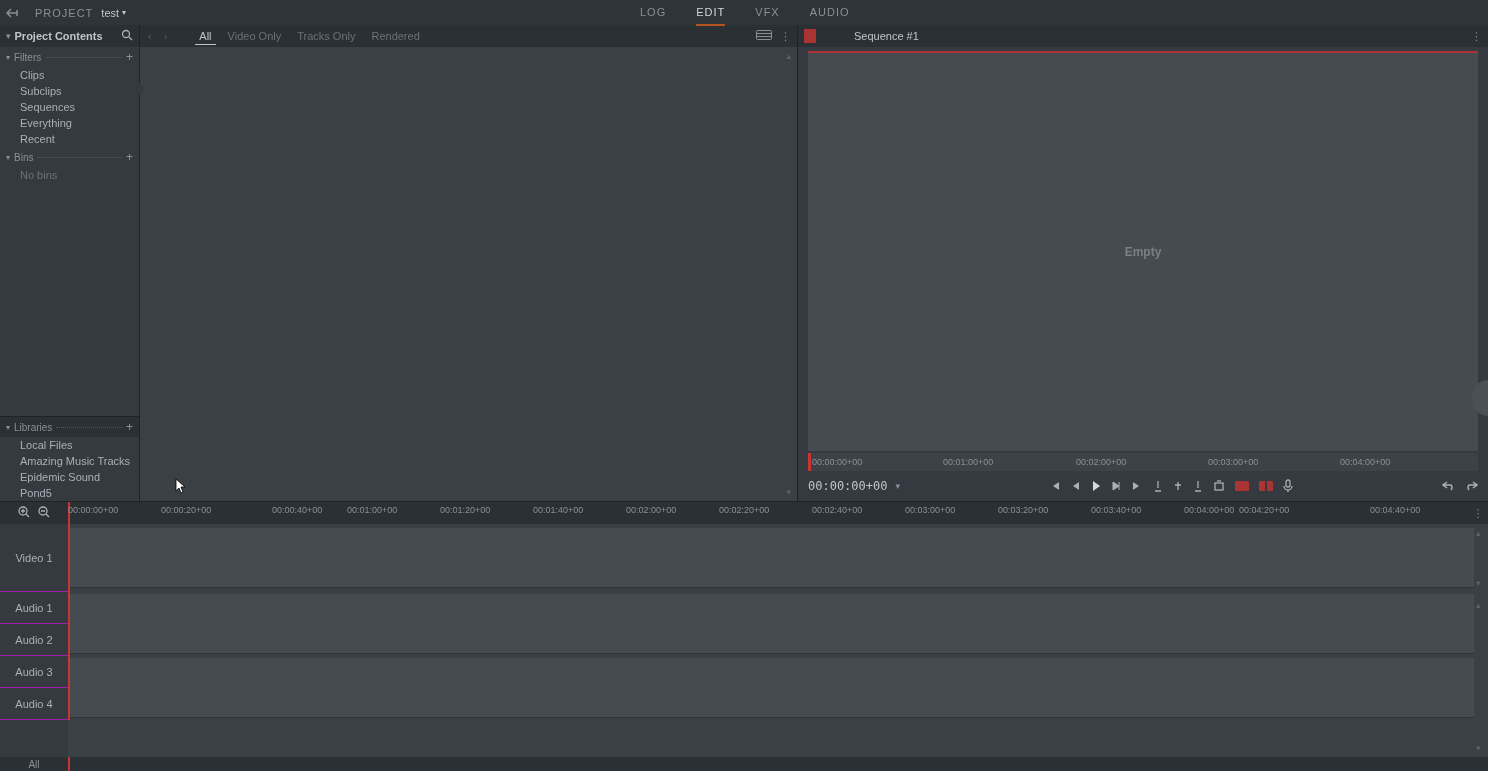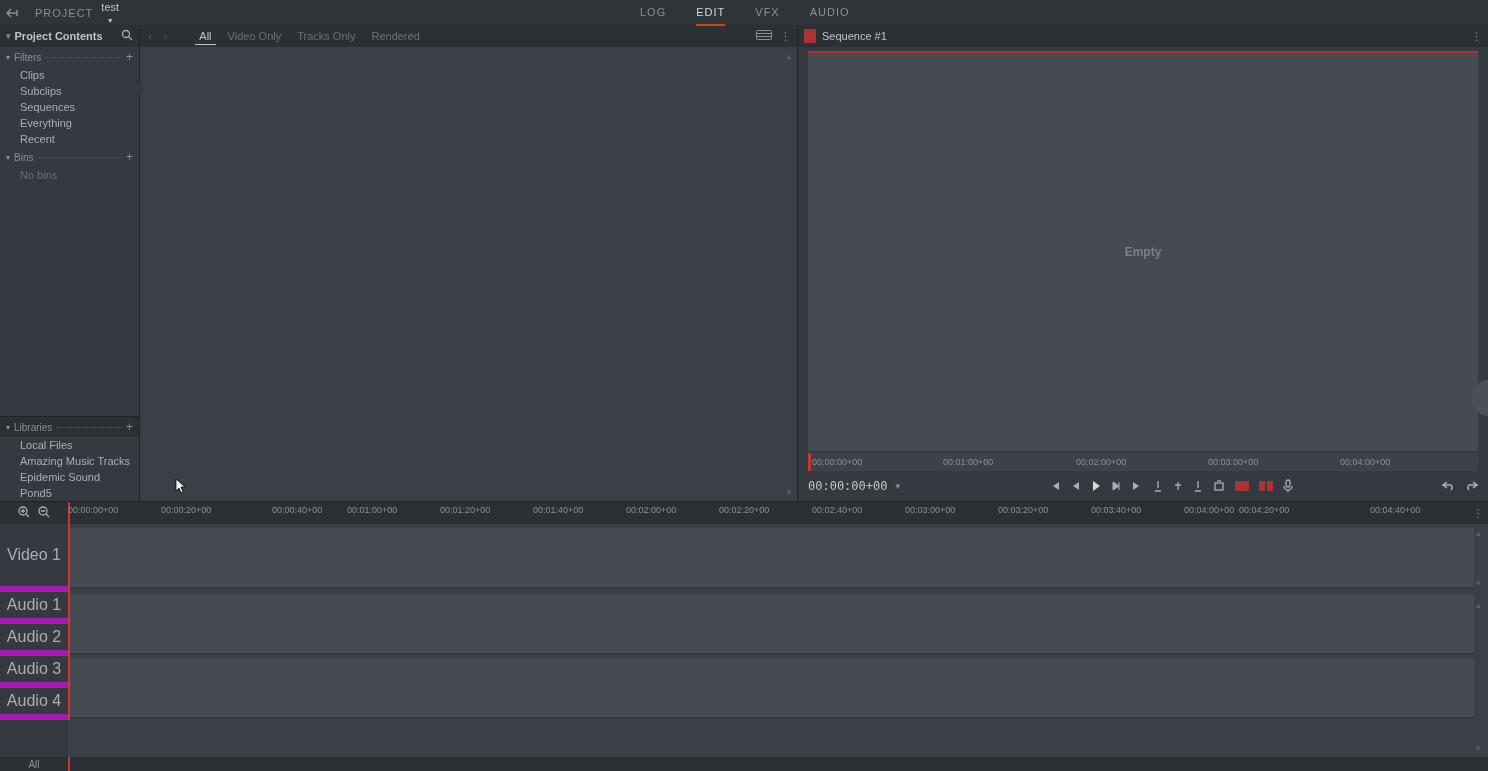--- a/index.html
+++ b/index.html
@@ -1,21 +1,21 @@
 <!DOCTYPE html>
 <html><head>
 <meta charset="utf-8">
 <style>
   * { margin:0; padding:0; box-sizing:border-box; font-family:Arial,Helvetica,sans-serif; }
   body { background:#2e3438; color:#a9b0b6; font-size:11px; overflow:hidden; width:1488px; height:771px; }
   
   .topbar { height:25px; background:#2e3438; display:flex; align-items:center; }
   .topbar .back { width:25px; display:flex; align-items:center; justify-content:center; color:#8a9096;}
   .topbar .proj-label { color:#8a9096; font-size:11px; letter-spacing:1px; margin-left:10px;}
-  .topbar .proj-name { color:#c0c5c9; margin-left:8px; display:flex; align-items:center; gap:3px;flex-direction:column;}
+  .topbar .proj-name { color:#c0c5c9; margin-left:8px; display:flex; align-items:center; gap:3px;}
   .topbar .tabs { position:absolute; left:640px; display:flex; gap:30px; }
   .topbar .tab { color:#8a9096; font-size:11px; letter-spacing:1px; cursor:pointer; padding:6px 0;}
   .topbar .tab.active { color:#d4d8db; border-bottom:2px solid #b3531d;}
   
   .mainrow { display:flex; height:476px; }
   
   .sidebar { width:140px; background:#343a3f; display:flex; flex-direction:column; border-right:1px solid #222;}
   .panel-head { height:22px; background:#2a3034; display:flex; align-items:center; padding:0 6px; font-size:11px;}
   .panel-head .chev { color:#8a9096; margin-right:4px; font-size:9px;}
   .panel-head .title { flex:1; color:#c0c5c9;font-weight:bold;}
@@ -38,21 +38,21 @@
   .filter-tab { color:#6a7278; padding:2px 4px;}
   .filter-tab.active { color:#c0c5c9; border-bottom:1px solid #c0c5c9;}
   .browser-head .spacer { flex:1;}
   .browser-body { flex:1; position:relative;}
   .browser-body .scroll-up { position:absolute; top:4px; right:6px; color:#5a6066; font-size:9px;}
   .browser-body .scroll-down { position:absolute; bottom:4px; right:6px; color:#5a6066; font-size:9px;}
   
   .viewer { width:690px; background:#343a3f; display:flex; flex-direction:column;}
   .viewer-head { height:22px; background:#2a3034; display:flex; align-items:center; padding:0 6px;}
   .viewer-head .flag { width:12px; height:14px; background:#a33; margin-right:6px;}
-  .viewer-head .title { flex:1; color:#c0c5c9; font-size:11px;}
+  .viewer-head .title { flex:1; color:#c0c5c9; font-size:11px;margin-left:32px;}
   .viewer-head .menu { color:#8a9096;}
   .viewer-canvas { flex:1; margin:4px 10px 2px 10px; background:#454b50; display:flex; align-items:center; justify-content:center;}
   .viewer-canvas .empty { color:#7a8086; font-size:12px;}
   .viewer-ruler { height:18px; margin:0 10px; background:#3c4247; display:flex; align-items:center; position:relative; font-size:9px; color:#8a9096;}
   .viewer-ruler .ph { position:absolute; left:0; top:0; bottom:0; width:3px; background:#c33;}
   .viewer-ruler .tick { position:absolute; }
   .viewer-controls { height:30px; display:flex; align-items:center; padding:0 10px; gap:8px;}
   .viewer-controls .tc { color:#c0c5c9; font-size:12px; font-family:monospace;}
   .viewer-controls .chev { color:#8a9096; font-size:9px;}
   .viewer-controls .spacer { flex:1;}
@@ -64,21 +64,21 @@
   
   .timeline { height:270px; background:#343a3f; display:flex; flex-direction:column; border-top:1px solid #222;}
   .tl-ruler-row { height:22px; background:#2a3034; display:flex; align-items:center;}
   .tl-zoom { width:68px; display:flex; align-items:center; justify-content:center; gap:6px; color:#a9b0b6;}
   .tl-ruler { flex:1; position:relative; height:100%; font-size:9px; color:#8a9096;}
   .tl-ruler .tick { position:absolute; top:3px;}
   .tl-ruler .ph { position:absolute; left:0; top:0; bottom:0; width:2px; background:#c33;}
   .tl-menu { width:20px; text-align:center; color:#8a9096;}
   .tl-tracks { flex:1; display:flex;}
   .tl-labels { width:68px; background:#343a3f; display:flex; flex-direction:column;}
-  .tl-label { flex:0 0 auto; display:flex; align-items:center; justify-content:center; font-size:16px; color:#a9b0b6; border-bottom:6px solid #a21caf;}
+  .tl-label { flex:0 0 auto; display:flex; align-items:center; justify-content:center; font-size:11px; color:#a9b0b6; border-bottom:1px solid #a21caf;}
   .tl-body { flex:1; position:relative; background:#3a4045;}
   .tl-track { position:absolute; left:0; right:14px; background:#454b50; border-bottom:1px solid #2e3438;}
   .tl-play { position:absolute; left:0; width:2px; background:#c33;}
   .tl-sb { position:absolute; right:0; top:0; bottom:0; width:14px; background:#3a4045;}
   .tl-sb .arrow { position:absolute; left:2px; color:#5a6066; font-size:9px;}
   .tl-mini { height:14px; background:#2a3034; display:flex; align-items:center;}
   .tl-mini .lbl { width:68px; text-align:center; font-size:10px; color:#8a9096;}
   .tl-mini .bar { flex:1; height:100%; position:relative; }
   .tl-mini .ph { position:absolute; left:0; top:0; bottom:0; width:2px; background:#c33;}
   .cursor { position:absolute; left:175px; top:478px; pointer-events:none;}

